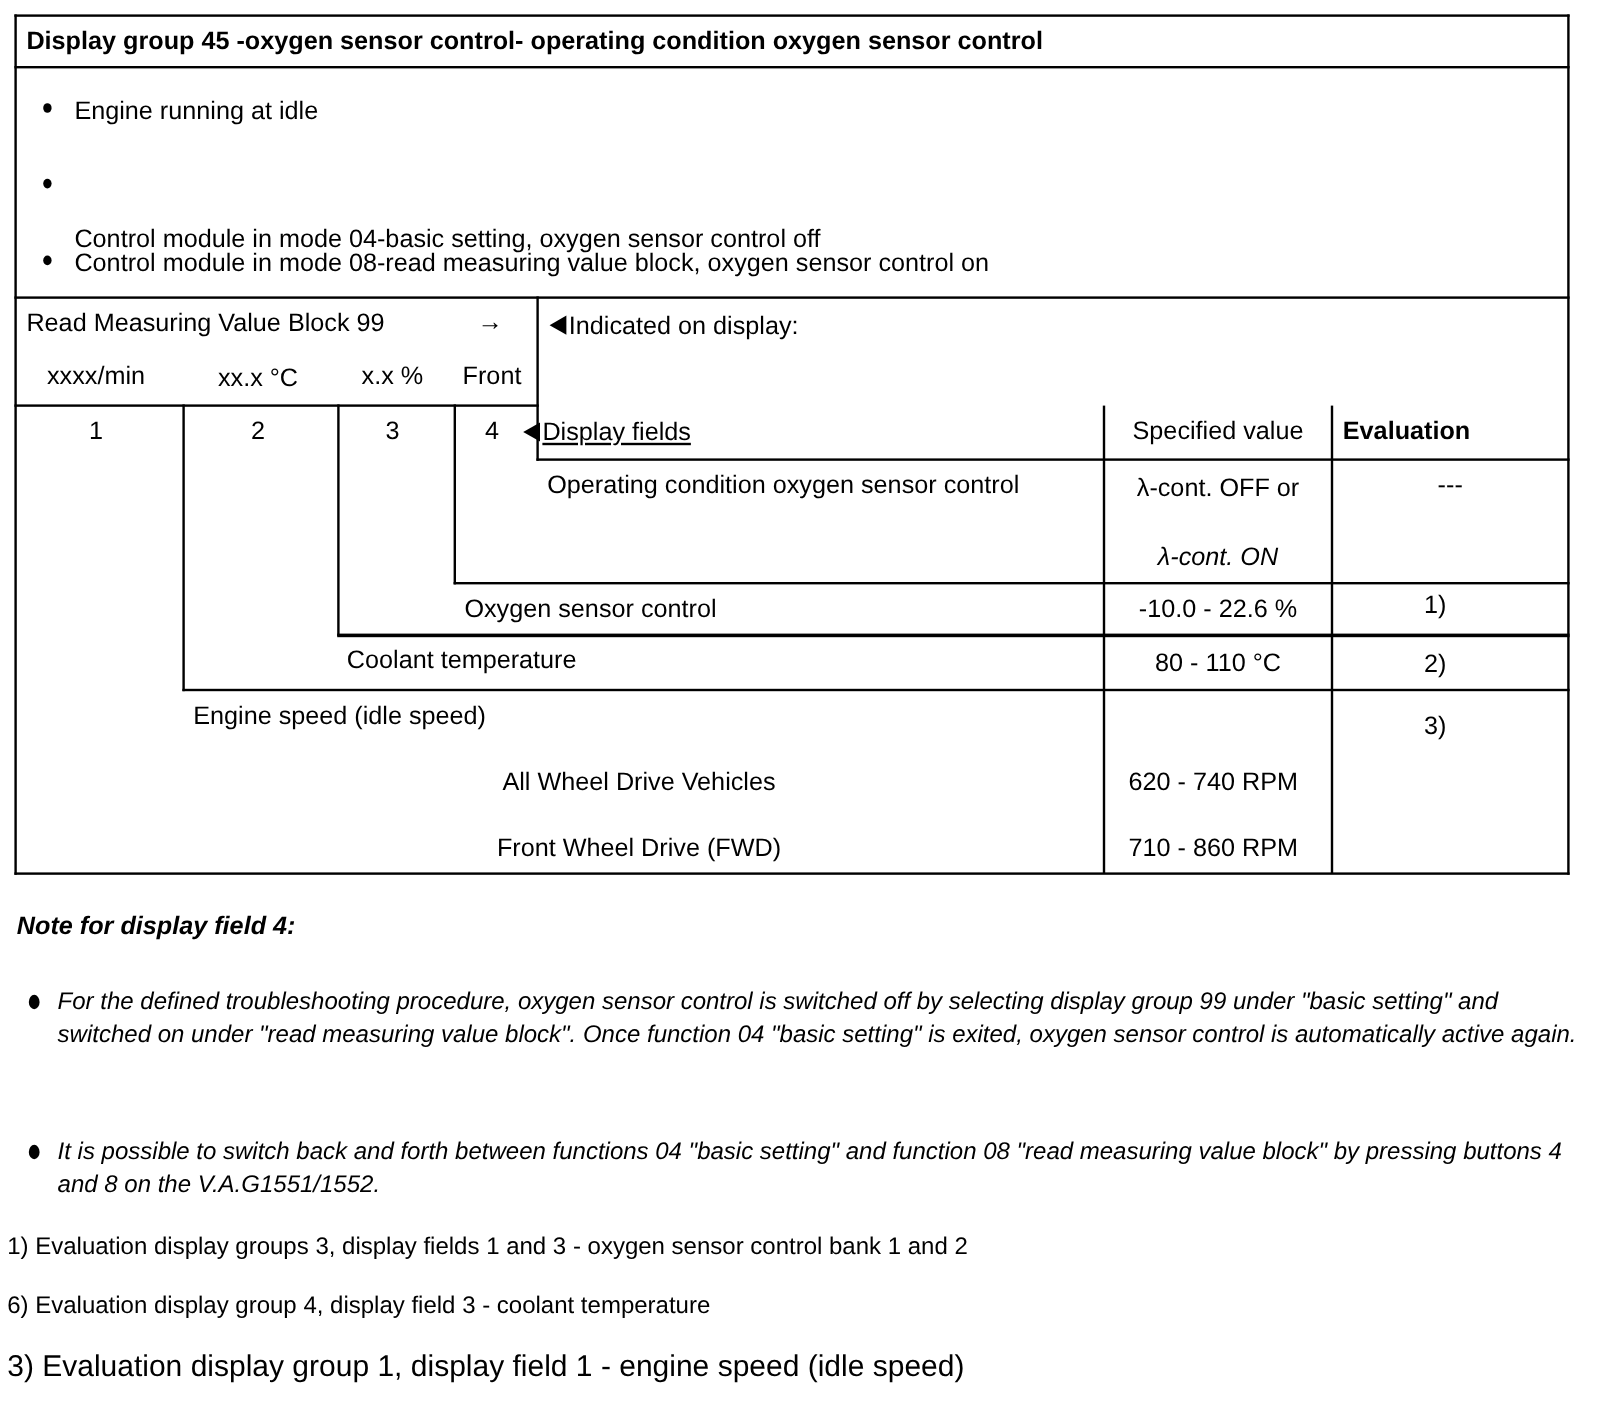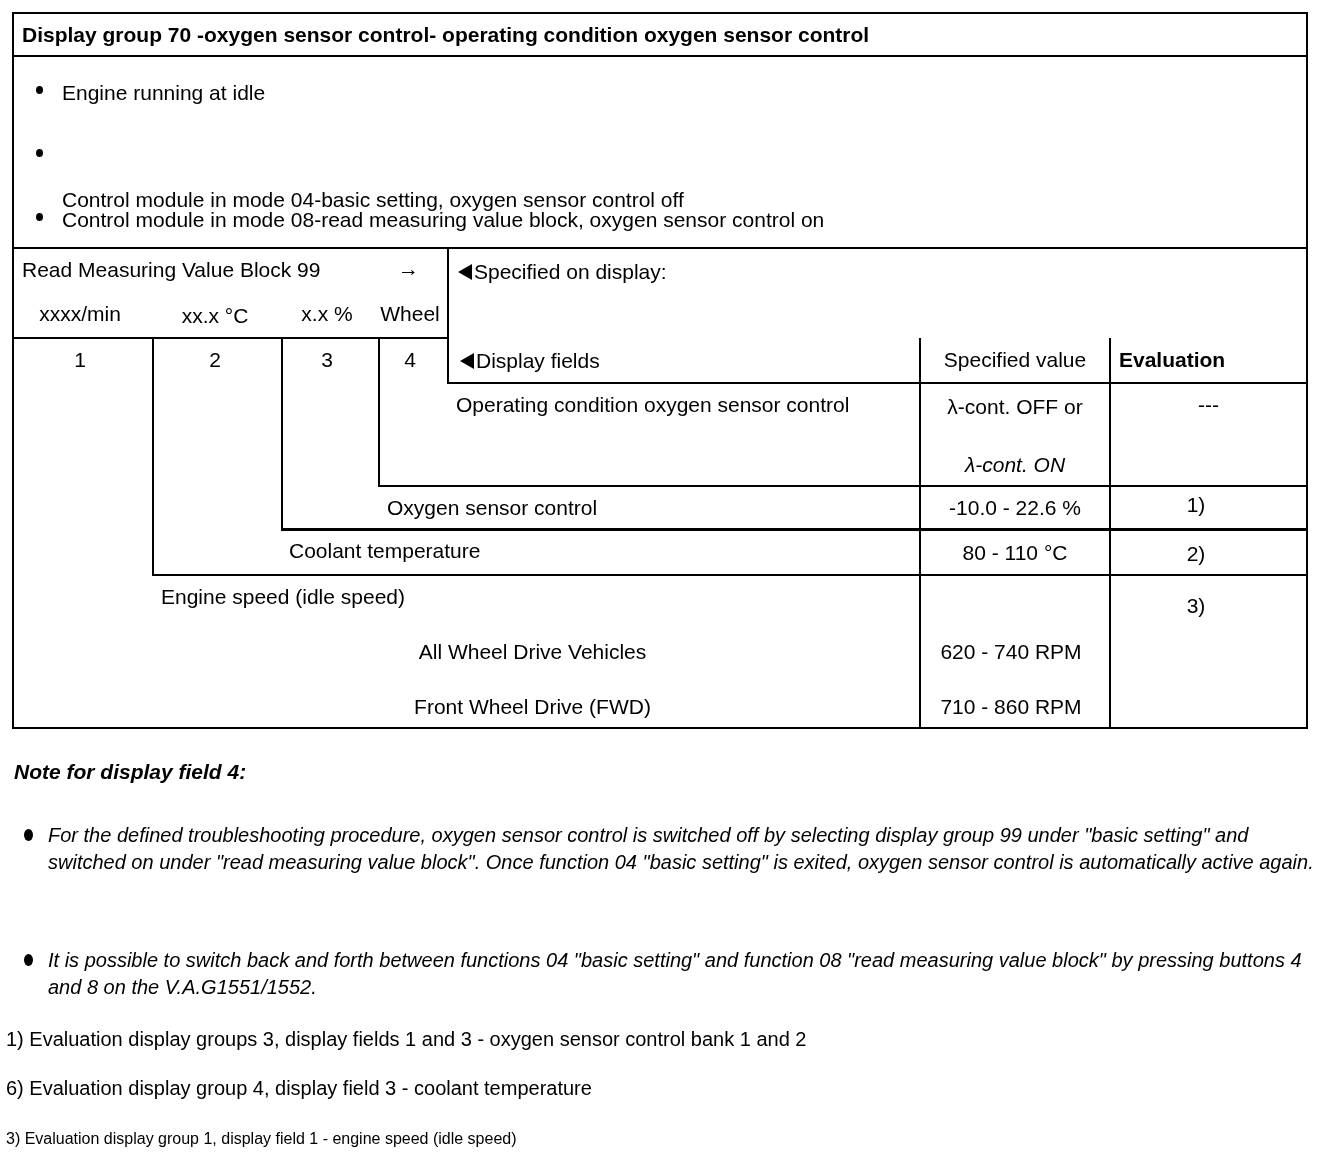--- a/index.html
+++ b/index.html
@@ -18,53 +18,53 @@
   .dot { position:absolute; width:9px; height:12px; background:#000; border-radius:50%; }
 </style>
 </head>
 <body>
 
 <div class="hl" style="left:12px;top:12px;width:1296px;"></div>
 <div class="vl" style="left:12px;top:12px;height:717px;"></div>
 <div class="vl" style="left:1306px;top:12px;height:717px;"></div>
 <div class="hl" style="left:12px;top:727px;width:1296px;"></div>
 
-<div class="t b" style="left:22px;top:23px;font-size:21px;">Display group 70 -oxygen sensor control- operating condition oxygen sensor control</div>
+<div class="t b" style="left:22px;top:23px;font-size:21px;">Display group 45 -oxygen sensor control- operating condition oxygen sensor control</div>
 <div class="hl" style="left:12px;top:55px;width:1296px;"></div>
 
 <div>
   <div class="dot" style="left:36px;top:86px;width:7px;height:8px;"></div>
   <div class="t" style="left:62px;top:81px;">Engine running at idle</div>
   <div class="dot" style="left:36px;top:149px;width:7px;height:8px;"></div>
   <div class="t" style="left:62px;top:144px;margin-top:44px;">Control module in mode 04-basic setting, oxygen sensor control off</div>
   <div class="dot" style="left:36px;top:213px;width:7px;height:8px;"></div>
   <div class="t" style="left:62px;top:208px;">Control module in mode 08-read measuring value block, oxygen sensor control on</div>
 </div>
 <div class="hl" style="left:12px;top:247px;width:1296px;"></div>
 
 <div class="t" style="left:22px;top:258px;">Read Measuring Value Block 99</div>
 <div class="t" style="left:398px;top:257px;">→</div>
 <div class="vl" style="left:447px;top:247px;height:137px;"></div>
 <div class="t" style="left:458px;top:260px;">
-  <span class="tri"></span><span>Specified on display:</span>
+  <span class="tri"></span><span>Indicated on display:</span>
 </div>
 
 <div class="t c" style="left:22px;top:302px;width:116px;">xxxx/min</div>
 <div class="t c" style="left:155px;top:304px;width:120px;">xx.x °C</div>
 <div class="t c" style="left:283px;top:302px;width:88px;">x.x %</div>
-<div class="t c" style="left:380px;top:302px;width:60px;">Wheel</div>
+<div class="t c" style="left:380px;top:302px;width:60px;">Front</div>
 
 <div class="hl" style="left:12px;top:337px;width:437px;"></div>
 
 <div class="t c" style="left:22px;top:348px;width:116px;">1</div>
 <div class="t c" style="left:155px;top:348px;width:120px;">2</div>
 <div class="t c" style="left:283px;top:348px;width:88px;">3</div>
 <div class="t c" style="left:380px;top:348px;width:60px;">4</div>
 
-<div class="t" style="left:460px;top:349px;">
+<div class="t" style="left:436px;top:349px;text-decoration:underline;">
   <span class="tri"></span><span>Display fields</span>
 </div>
 <div class="hl" style="left:447px;top:382px;width:861px;"></div>
 
 <div class="vl" style="left:919px;top:338px;height:390px;"></div>
 <div class="vl" style="left:1109px;top:338px;height:390px;"></div>
 <div class="t c" style="left:921px;top:348px;width:188px;">Specified value</div>
 <div class="t b" style="left:1119px;top:348px;">Evaluation</div>
 
 <div class="vl" style="left:152px;top:337px;height:239px;"></div>
@@ -99,13 +99,13 @@
 <div class="t b it" style="left:14px;top:760px;">Note for display field 4:</div>
 
 <div class="dot" style="left:24px;top:829px;"></div>
 <div class="note-p" style="left:48px;top:822px;">For the defined troubleshooting procedure, oxygen sensor control is switched off by selecting display group 99 under "basic setting" and switched on under "read measuring value block". Once function 04 "basic setting" is exited, oxygen sensor control is automatically active again.</div>
 
 <div class="dot" style="left:24px;top:954px;"></div>
 <div class="note-p" style="left:48px;top:947px;width:1285px;">It is possible to switch back and forth between functions 04 "basic setting" and function 08 "read measuring value block" by pressing buttons 4 and 8 on the V.A.G1551/1552.</div>
 
 <div class="t" style="left:6px;top:1027px;font-size:20px;">1) Evaluation display groups 3, display fields 1 and 3 - oxygen sensor control bank 1 and 2</div>
 <div class="t" style="left:6px;top:1076px;font-size:20px;">6) Evaluation display group 4, display field 3 - coolant temperature</div>
-<div class="t" style="left:6px;top:1127px;font-size:16px;">3) Evaluation display group 1, display field 1 - engine speed (idle speed)</div>
+<div class="t" style="left:6px;top:1127px;font-size:25px;">3) Evaluation display group 1, display field 1 - engine speed (idle speed)</div>
 
 </body></html>

